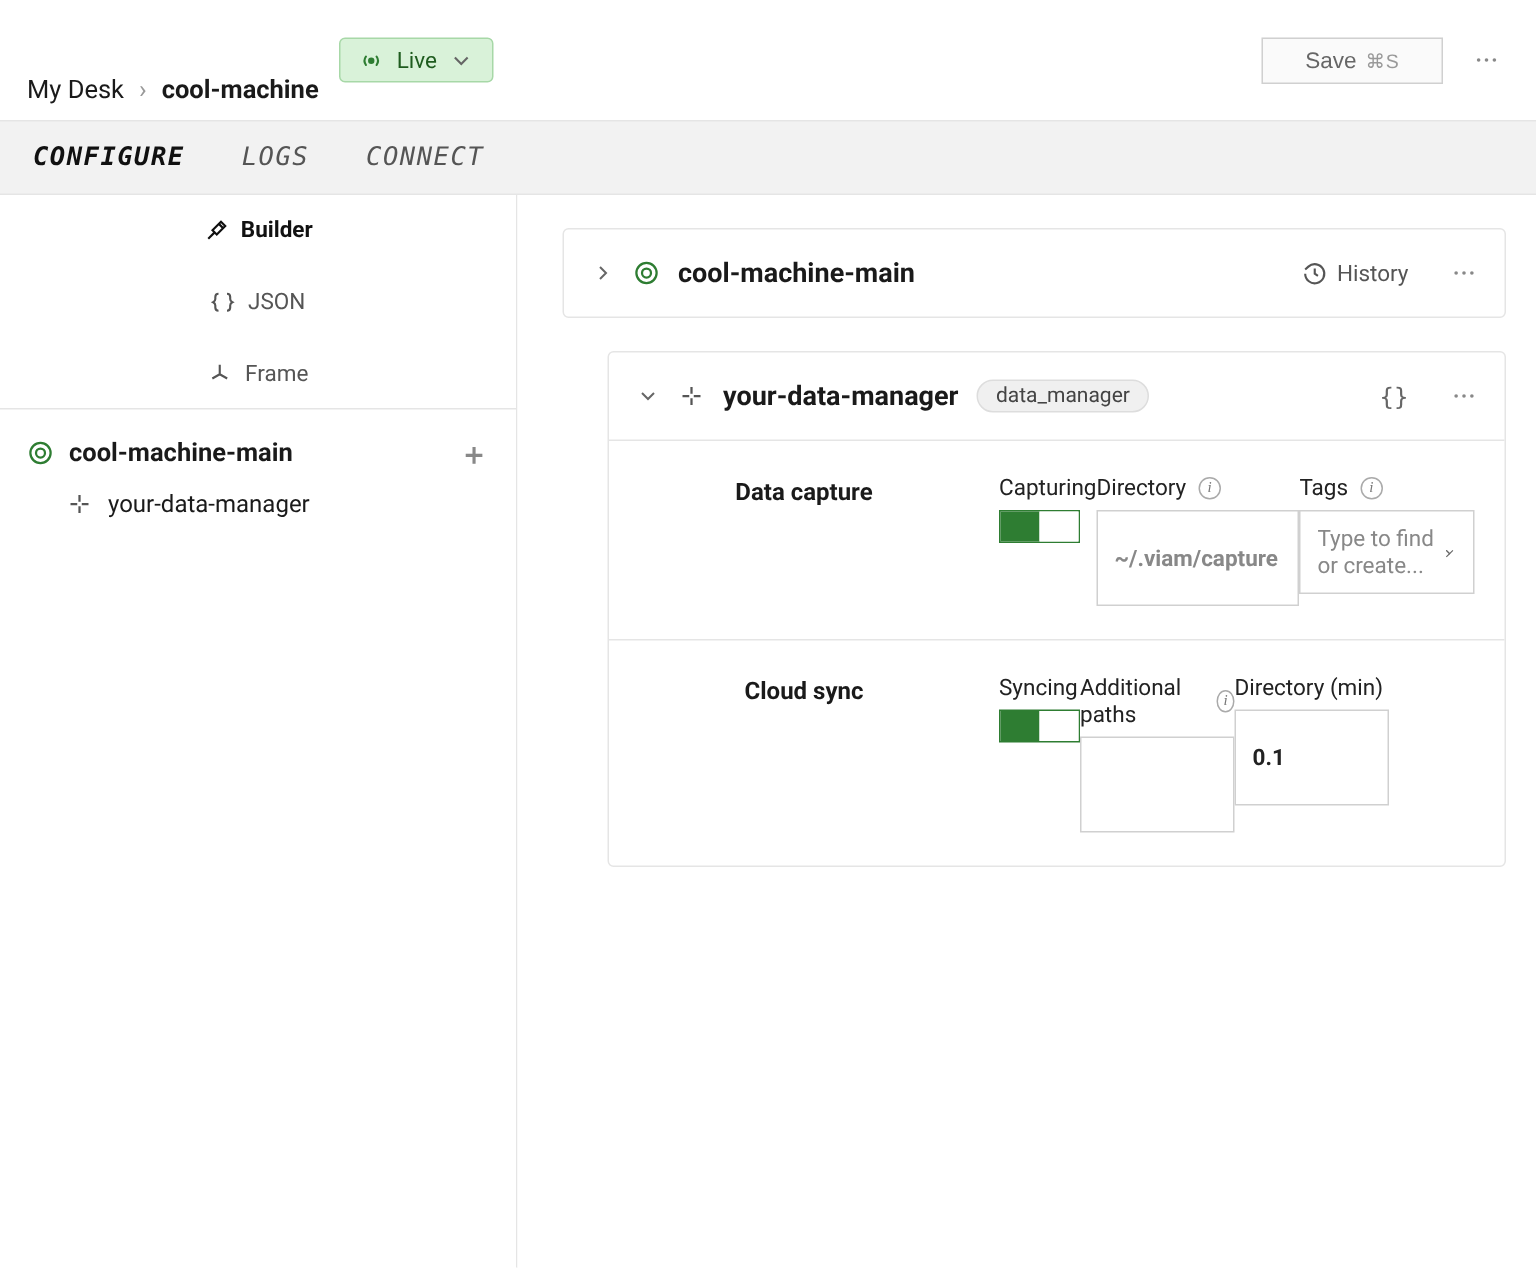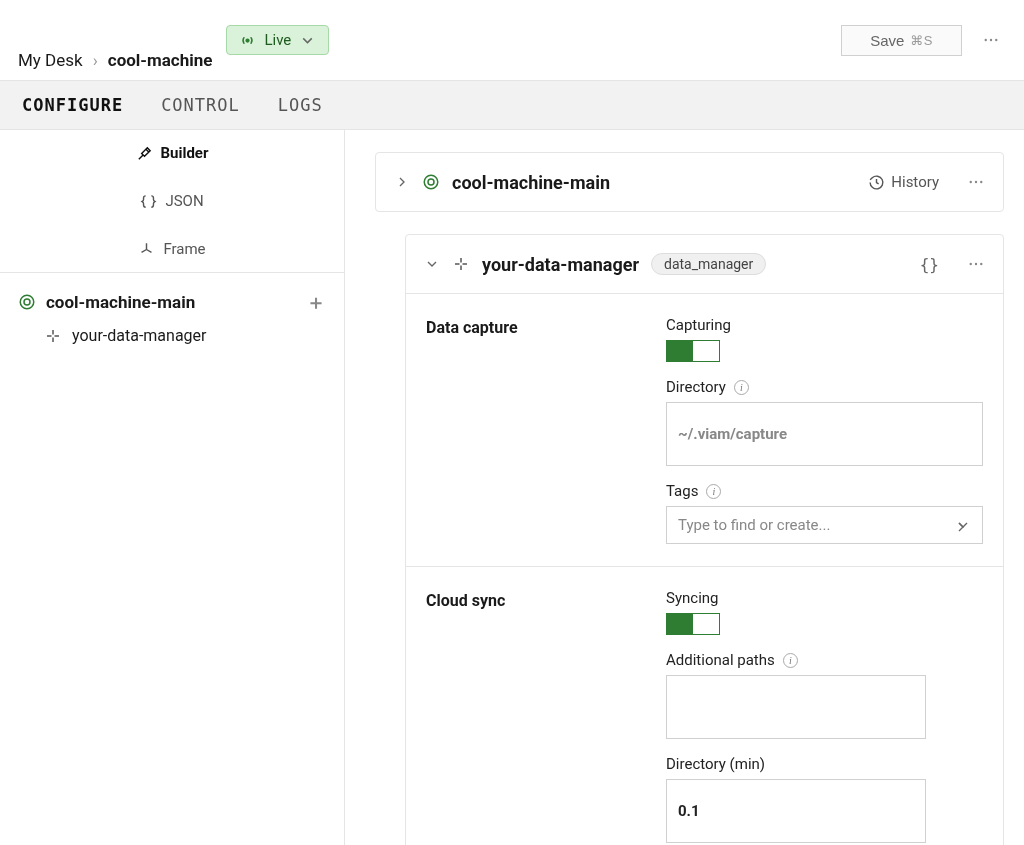--- a/index.html
+++ b/index.html
@@ -80,20 +80,21 @@
     border-top: 1px solid var(--border);
     border-bottom: 1px solid var(--border);
     font-family: ui-monospace, "SF Mono", Menlo, monospace;
     font-size: 17px;
     letter-spacing: 1px;
   }
   .main-tab {
     padding: 14px 0;
     color: #555;
     cursor:pointer;
+    font-style:italic;
   }
   .main-tab.active { font-weight:700; color:#111; }
   
   .body {
     display:flex;
     height: calc(845px - 52px - 50px);
   }
   .sidebar {
     width: 345px;
     border-right: 1px solid var(--border);
@@ -199,26 +200,26 @@
     padding: 22px 20px;
     border-bottom:1px solid var(--border);
     gap: 20px;
   }
   .section:last-child { border-bottom:none; }
   .section-label {
     width: 220px;
     font-weight:700;
     font-size:16px;
     padding-top:2px;
+    text-align:center;
   }
   .section-body {
     flex:1;
     display:flex;
-    flex-direction:column;
-    gap:16px;
+    flex-direction:row;
     max-width: 320px;
   }
   .field-label {
     display:flex;
     align-items:center;
     gap:8px;
     font-size:15px;
     color:#222;
     margin-bottom:6px;
   }
@@ -297,22 +298,22 @@
     <svg width="18" height="18" viewBox="0 0 24 24" fill="currentColor">
         <circle cx="5" cy="12" r="1.6"></circle>
         <circle cx="12" cy="12" r="1.6"></circle>
         <circle cx="19" cy="12" r="1.6"></circle>
       </svg>
   </div>
 </div>
 
 <div class="main-tabs">
   <div class="main-tab active">CONFIGURE</div>
-  <div class="main-tab">CONTROL</div>
   <div class="main-tab">LOGS</div>
+  <div class="main-tab">CONNECT</div>
 </div>
 
 <div class="body">
 
   <div class="sidebar">
     <div class="sub-tabs">
       <div class="sub-tab active">
         <svg viewBox="0 0 24 24" fill="none" stroke="currentColor" stroke-width="2">
             <path d="M14 6l4 4M4 20l6-6M16 4l4 4-8 8-4-4z"></path>
           </svg>

